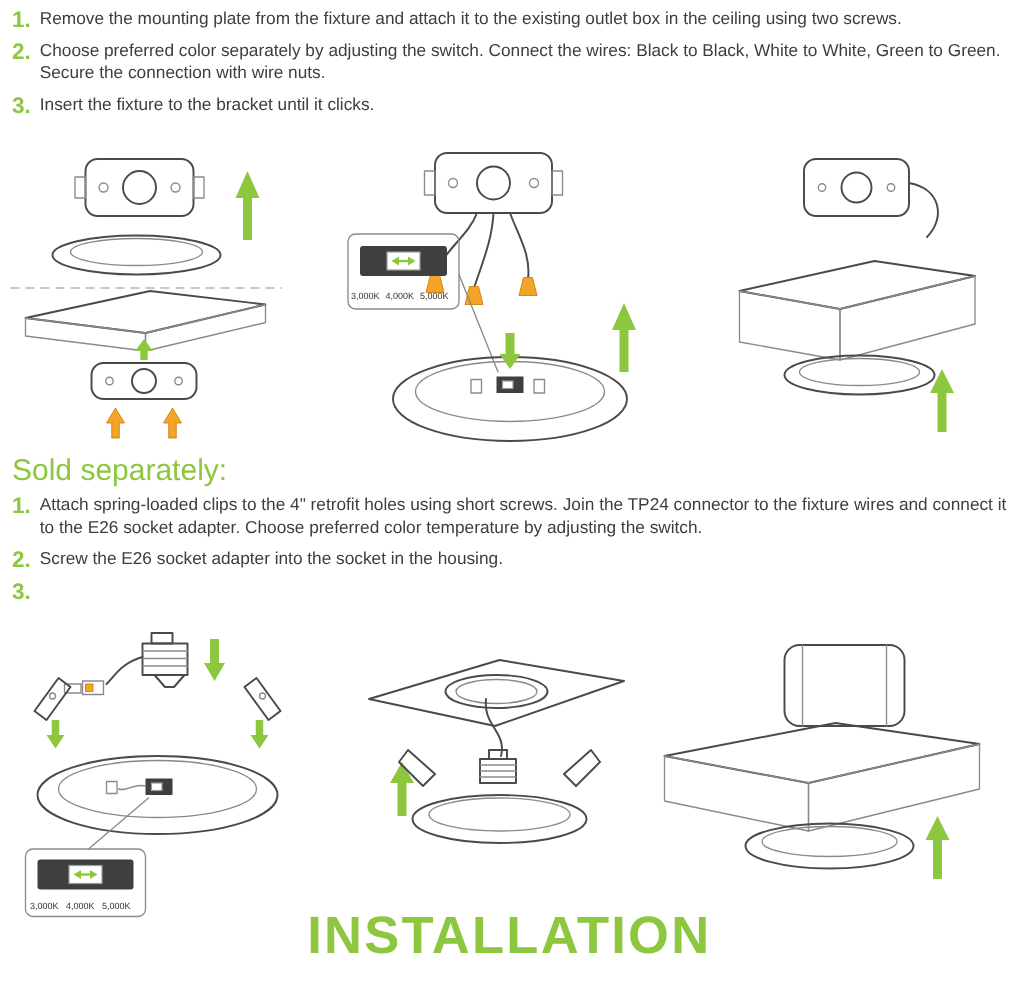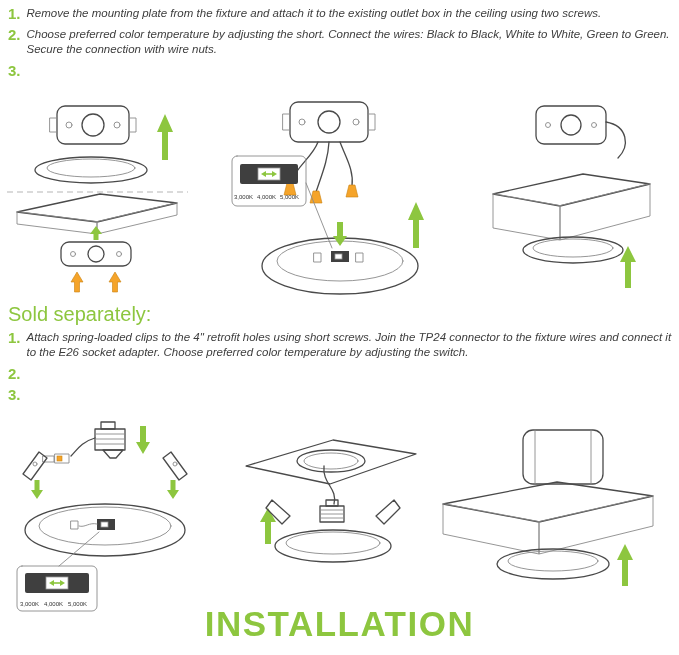--- a/index.html
+++ b/index.html
@@ -5,21 +5,21 @@
   * { margin:0; padding:0; box-sizing:border-box; }
   :root { --green:#8DC63F; --orange:#F5A42A; --ink:#3d3d3d; }
   body { background:#fff; font-family:"Liberation Sans", sans-serif; }
   .page { position:relative; width:679px; height:655px; background:#ffffff; overflow:hidden; }
 
   .steps { position:absolute; left:8px; right:6px; }
   .steps-top { top:6px; }
   .steps-bottom { top:330px; }
   .step { display:flex; gap:6px; margin-bottom:6px; align-items:flex-start; }
   .step-num { color:var(--green); font-weight:bold; font-size:15px; line-height:15px; flex:0 0 auto; }
-  .step-text { color:var(--ink); font-size:11.5px; line-height:15px;font-style:italic; }
+  .step-text { color:var(--ink); font-size:11.5px; line-height:15px; }
 
   .heading-sold { position:absolute; top:303px; left:8px; color:var(--green); font-weight:normal; font-size:20px; }
   .page-title { position:absolute; top:604px; left:0; width:100%; text-align:center; color:var(--green);
                 font-weight:bold; font-size:35px; letter-spacing:1.5px; }
 
   svg { position:absolute; overflow:visible; }
   .ln   { fill:none; stroke:#4a4a4a; stroke-width:1.3; stroke-linejoin:round; stroke-linecap:round; }
   .thin { fill:none; stroke:#8a8a8a; stroke-width:0.9; stroke-linejoin:round; stroke-linecap:round; }
   .grn  { fill:var(--green, #8DC63F); }
   .org  { fill:var(--orange, #F5A42A); stroke:#c9820f; stroke-width:0.6; }
@@ -32,24 +32,25 @@
 
 <div class="page">
 
   <div class="steps steps-top">
     <div class="step">
       <span class="step-num">1.</span>
       <span class="step-text">Remove the mounting plate from the fixture and attach it to the existing outlet box in the ceiling using two screws.</span>
     </div>
     <div class="step">
       <span class="step-num">2.</span>
-      <span class="step-text">Choose preferred color temperature by adjusting the short. Connect the wires: Black to Black, White to White, Green to Green. Secure the connection with wire nuts.</span>
+      <span class="step-text">Choose preferred color separately by adjusting the switch. Connect the wires: Black to Black, White to White, Green to Green. Secure the connection with wire nuts.</span>
     </div>
     <div class="step">
       <span class="step-num">3.</span>
+      <span class="step-text">Insert the fixture to the bracket until it clicks.</span>
     </div>
   </div>
 
   <svg style="left:5px;top:100px" width="185" height="205" viewBox="0 0 185 205">
     <g>
       <rect class="ln" x="52" y="6" width="72" height="38" rx="8"></rect>
       <circle class="ln" cx="88" cy="25" r="11"></circle>
       <circle class="thin" cx="64" cy="25" r="3"></circle>
       <circle class="thin" cx="112" cy="25" r="3"></circle>
       <rect class="thin" x="45" y="18" width="7" height="14"></rect>
@@ -140,20 +141,21 @@
 
   <div class="heading-sold">Sold separately:</div>
 
   <div class="steps steps-bottom">
     <div class="step">
       <span class="step-num">1.</span>
       <span class="step-text">Attach spring-loaded clips to the 4" retrofit holes using short screws. Join the TP24 connector to the fixture wires and connect it to the E26 socket adapter. Choose preferred color temperature by adjusting the switch.</span>
     </div>
     <div class="step">
       <span class="step-num">2.</span>
+      <span class="step-text">Screw the E26 socket adapter into the socket in the housing.</span>
     </div>
     <div class="step">
       <span class="step-num">3.</span>
     </div>
   </div>
 
   <svg style="left:3px;top:418px" width="205" height="195" viewBox="0 0 205 195">
     <g>
       <rect class="ln" x="98" y="4" width="14" height="7"></rect>
       <rect class="ln" x="92" y="11" width="30" height="21"></rect>

